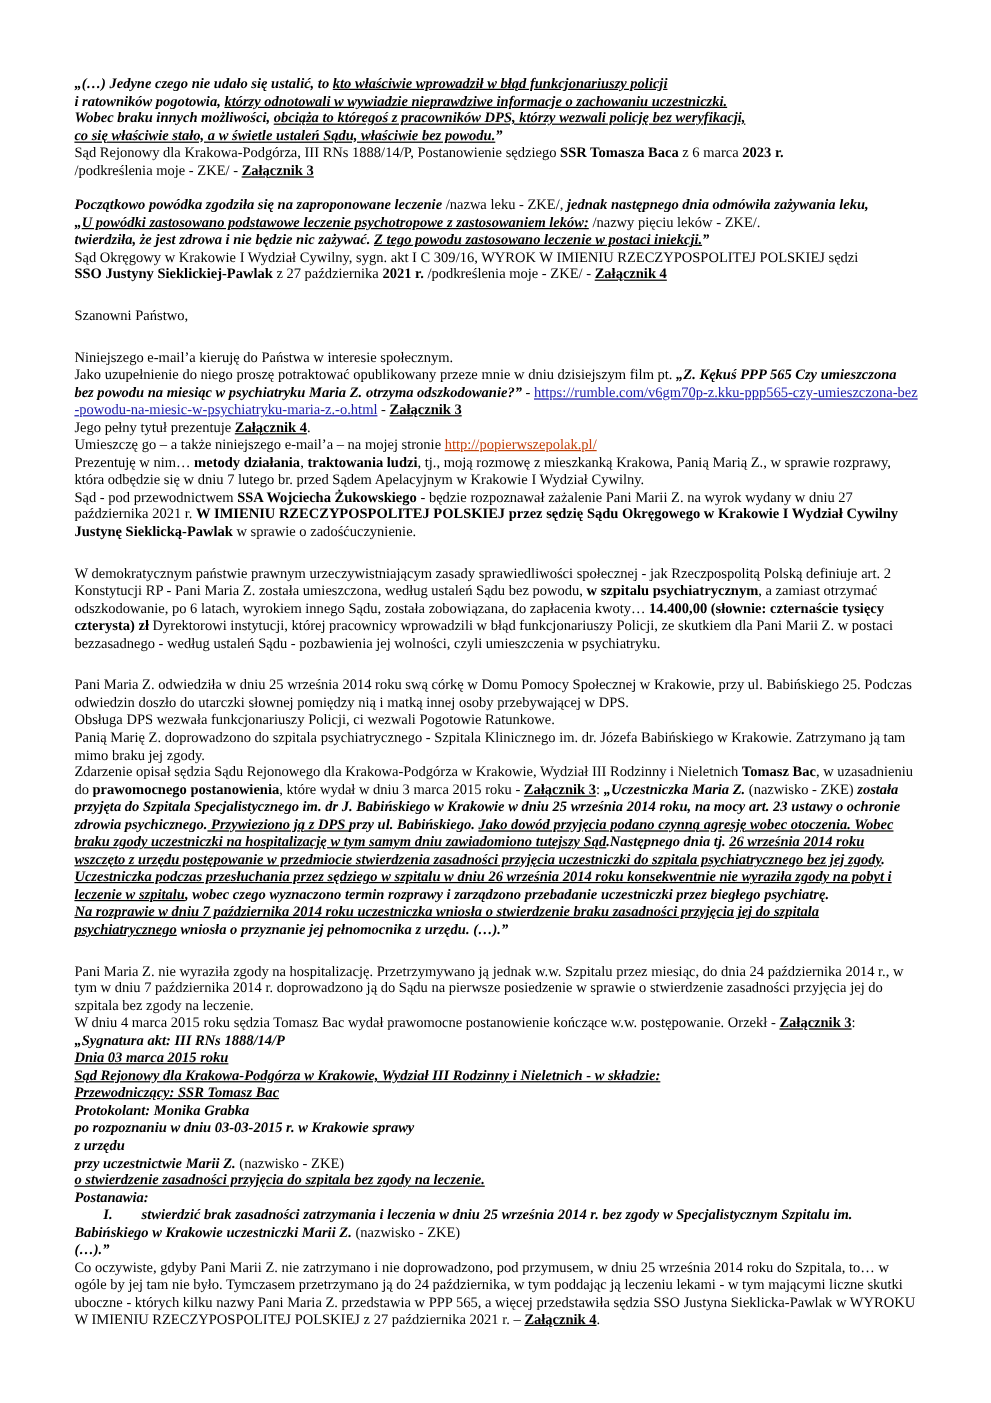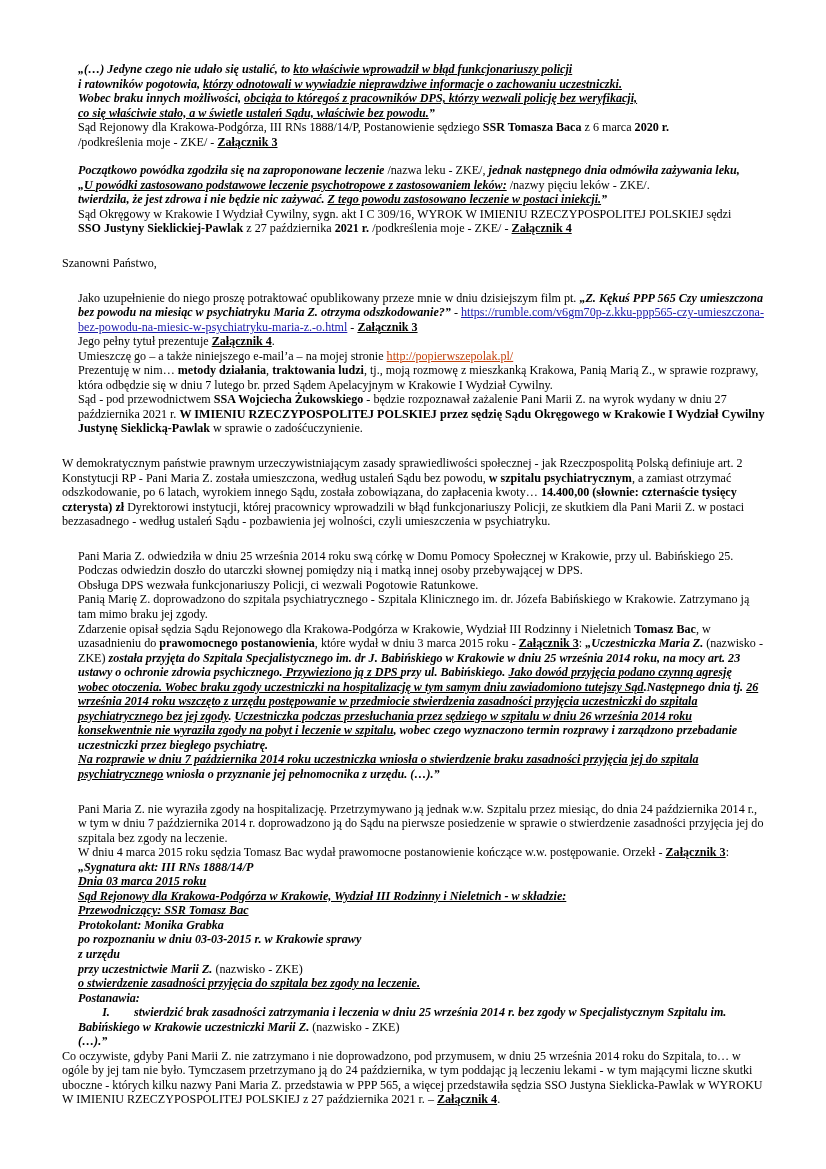--- a/index.html
+++ b/index.html
@@ -26,21 +26,21 @@
   .doc {
     font-size: 12.1px;
     line-height: 14.55px;
     text-align: left;
   }
   p {
     margin: 0;
     padding: 0;
   }
   .blk {
-    margin: 0 0 0 16px;
+    margin: 0 0 0 0;
   }
   .gap-md { height: 14px; }
   .gap-lg { height: 15px; }
   .gap-xs { height: 5px; }
 
   b, .b { font-weight: bold; text-align: center; }
   .bi { font-weight: bold; font-style: italic; }
   .biu { font-weight: bold; font-style: italic; text-decoration: underline; }
   .bu { font-weight: bold; text-decoration: underline; }
 
@@ -75,21 +75,21 @@
 <body>
 
 <div class="page">
   <div class="doc">
 
     <div class="blk">
       <p><span class="bi">„(…) Jedyne czego nie udało się ustalić, to </span><span class="biu">kto właściwie wprowadził w błąd funkcjonariuszy policji</span></p>
       <p><span class="bi">i ratowników pogotowia, </span><span class="biu">którzy odnotowali w wywiadzie nieprawdziwe informacje o zachowaniu uczestniczki.</span></p>
       <p><span class="bi">Wobec braku innych możliwości, </span><span class="biu">obciąża to któregoś z pracowników DPS, którzy wezwali policję bez weryfikacji,</span></p>
       <p><span class="biu">co się właściwie stało, a w świetle ustaleń Sądu, właściwie bez powodu.</span><span class="bi">”</span></p>
-      <p><span>Sąd Rejonowy dla Krakowa-Podgórza, III RNs 1888/14/P, Postanowienie sędziego </span><span class="b">SSR Tomasza Baca</span><span> z 6 marca </span><span class="b">2020 r.</span></p>
+      <p><span>Sąd Rejonowy dla Krakowa-Podgórza, III RNs 1888/14/P, Postanowienie sędziego </span><span class="b">SSR Tomasza Baca</span><span> z 6 marca </span><span class="b">2023 r.</span></p>
       <p><span>/podkreślenia moje - ZKE/ - </span><span class="bu">Załącznik 3</span></p>
     </div>
 
     <div class="gap-md"></div>
 
     <div class="blk">
       <p><span class="bi">Początkowo powódka zgodziła się na zaproponowane leczenie </span><span>/nazwa leku - ZKE/, </span><span class="bi">jednak następnego dnia odmówiła zażywania leku,</span></p>
       <p><span class="bi">„</span><span class="biu">U powódki zastosowano podstawowe leczenie psychotropowe z zastosowaniem leków:</span><span> /nazwy pięciu leków - ZKE/.</span></p>
       <p><span class="bi">twierdziła, że jest zdrowa i nie będzie nic zażywać. </span><span class="biu">Z tego powodu zastosowano leczenie w postaci iniekcji.</span><span class="bi">”</span></p>
       <p><span>Sąd Okręgowy w Krakowie I Wydział Cywilny, sygn. akt I C 309/16, WYROK W IMIENIU RZECZYPOSPOLITEJ POLSKIEJ sędzi</span></p>
@@ -98,20 +98,21 @@
 
     <div class="gap-lg"></div>
     <div class="gap-xs"></div>
 
     <p>Szanowni Państwo,</p>
 
     <div class="gap-lg"></div>
     <div class="gap-xs"></div>
 
     <div class="blk">
+      <p>Niniejszego e-mail’a kieruję do Państwa w interesie społecznym.</p>
       <p class="just"><span>Jako uzupełnienie do niego proszę potraktować opublikowany przeze mnie w dniu dzisiejszym film pt. </span><span class="bi">„Z. Kękuś PPP 565 Czy umieszczona bez powodu  na miesiąc w psychiatryku Maria Z. otrzyma odszkodowanie?”</span><span> - </span><span class="link">https://rumble.com/v6gm70p-z.kku-ppp565-czy-umieszczona-bez-powodu-na-miesic-w-psychiatryku-maria-z.-o.html</span><span> - </span><span class="bu">Załącznik 3</span></p>
       <p><span>Jego pełny tytuł prezentuje </span><span class="bu">Załącznik 4</span><span>.</span></p>
       <p><span>Umieszczę go – a także niniejszego e-mail’a – na mojej stronie </span><span class="link-plain">http://popierwszepolak.pl/</span></p>
       <p class="just"><span>Prezentuję w nim… </span><span class="b">metody działania</span><span>, </span><span class="b">traktowania ludzi</span><span>, tj., moją rozmowę z mieszkanką Krakowa, Panią Marią Z., w sprawie rozprawy, która odbędzie się w dniu 7 lutego br. przed Sądem Apelacyjnym w Krakowie I Wydział Cywilny.</span></p>
       <p class="just"><span>Sąd - pod przewodnictwem </span><span class="b">SSA Wojciecha Żukowskiego</span><span> - będzie rozpoznawał zażalenie Pani Marii Z. na wyrok wydany w dniu 27 października 2021 r. </span><span class="b">W IMIENIU RZECZYPOSPOLITEJ POLSKIEJ przez sędzię Sądu Okręgowego w Krakowie I Wydział Cywilny Justynę Sieklicką-Pawlak</span><span> w sprawie o zadośćuczynienie.</span></p>
     </div>
 
     <div class="gap-lg"></div>
     <div class="gap-xs"></div>
 

